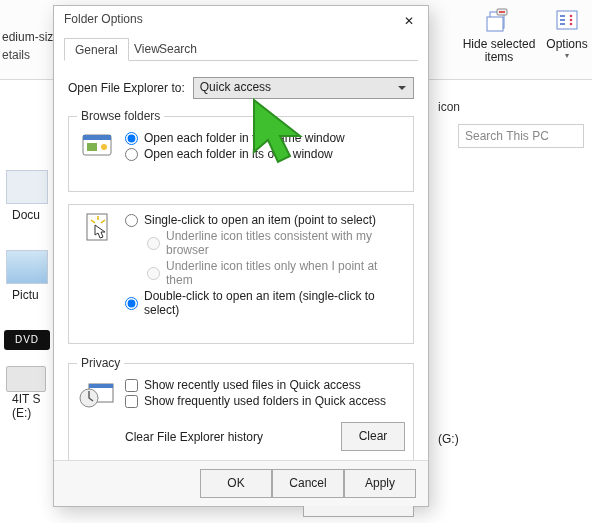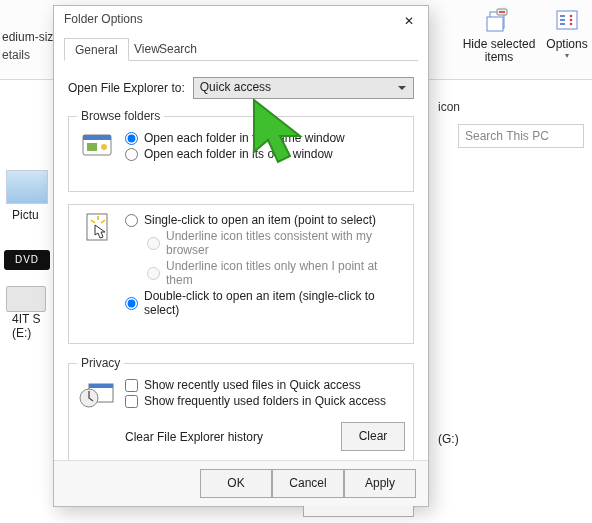--- a/index.html
+++ b/index.html
@@ -105,20 +105,24 @@
     <span class="lbl">Options</span>
     <span style="display:block;color:#666;font-size:8px;">▾</span>
   </div>
 </div>
 
 <span class="bg-word-hide">icon</span>
 <div class="search-box">Search This PC</div>
 
 <div class="side-panel">
   <div class="side-item">
+    <div class="thumb"></div>
+    <div class="lbl">Docu</div>
+  </div>
+  <div class="side-item">
     <div class="thumb" style="background:linear-gradient(#cfe5f5,#9ec6e8);"></div>
     <div class="lbl">Pictu</div>
   </div>
   <div class="side-item">
     <div class="dvd">DVD</div>
   </div>
   <div class="side-item" style="margin-top:-12px;">
     <div class="drive"></div>
     <div class="lbl">4IT S</div>
     <div class="lbl">(E:)</div>

